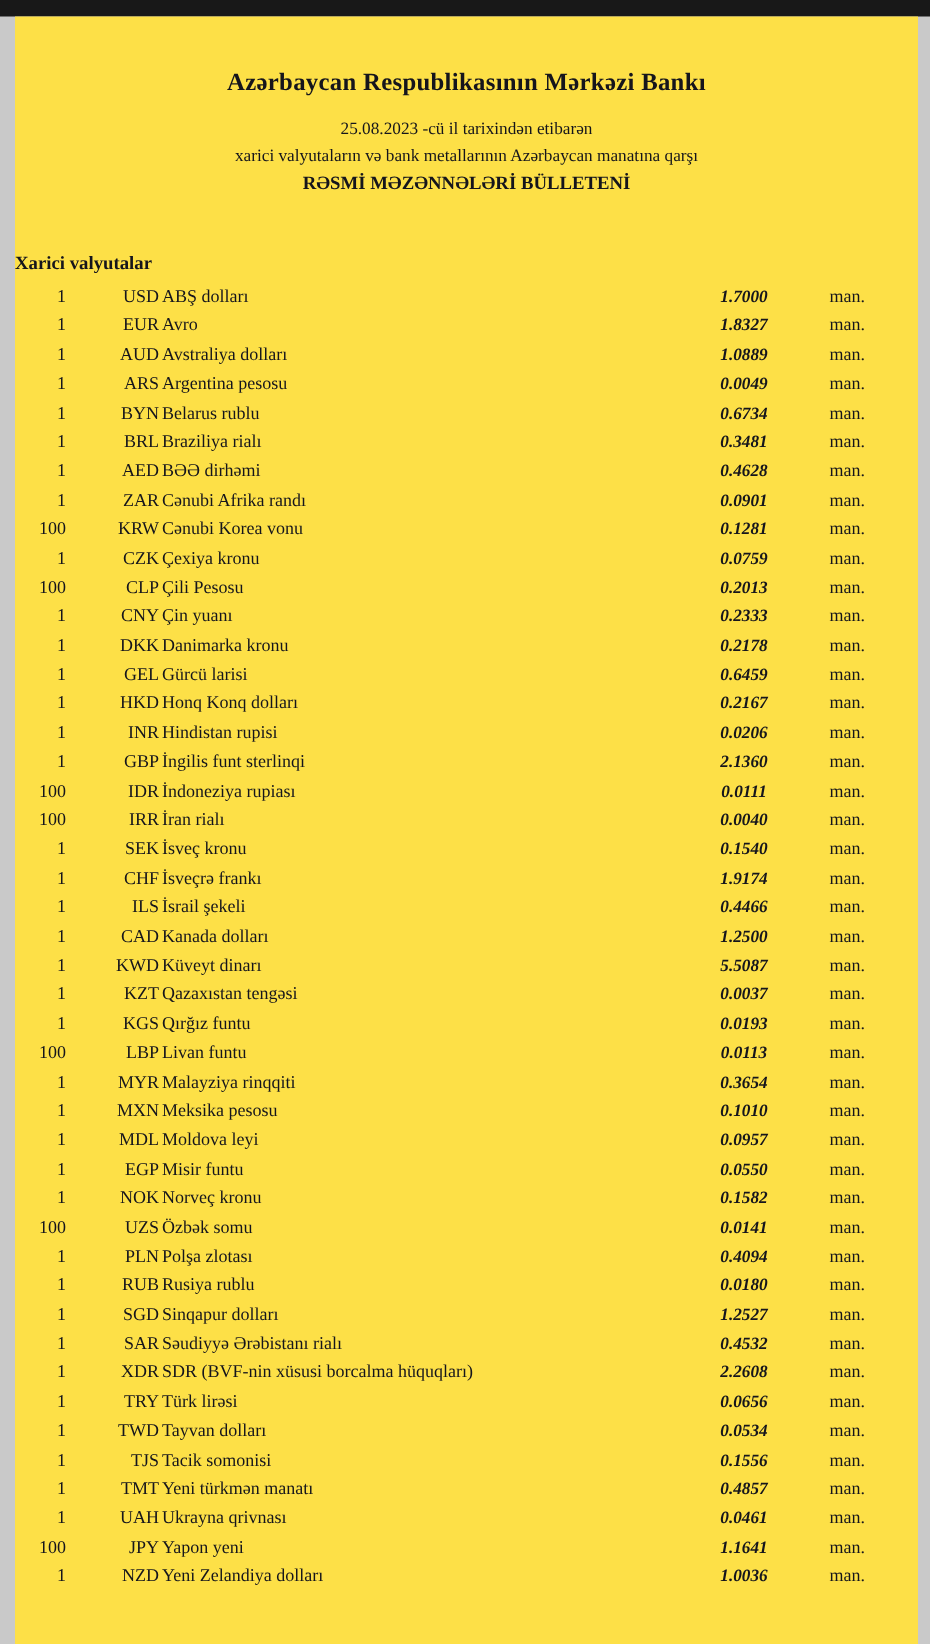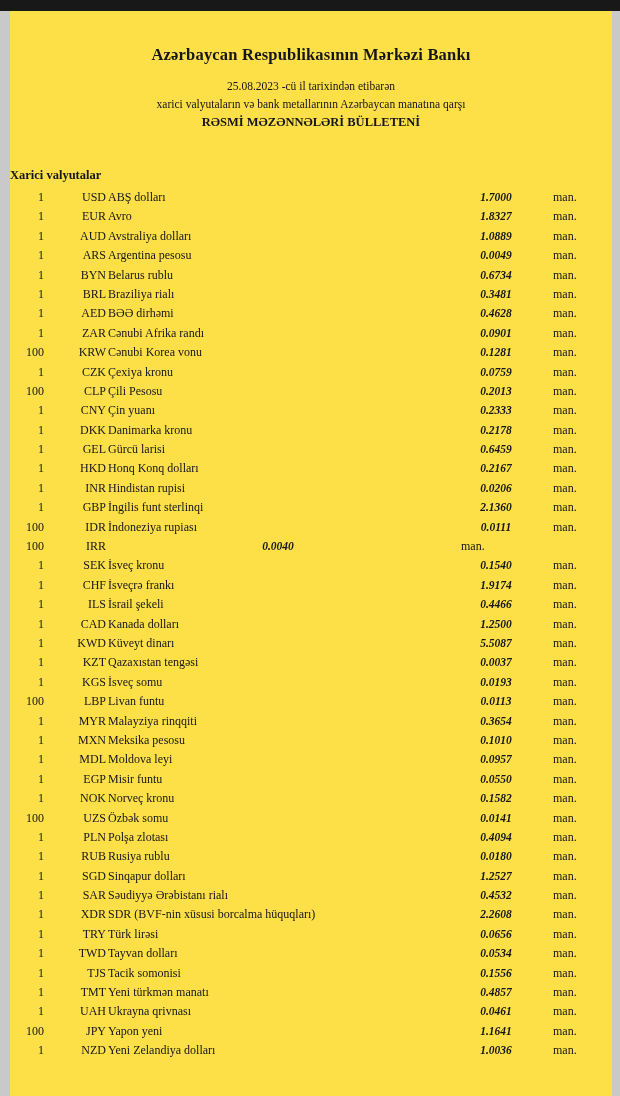--- a/index.html
+++ b/index.html
@@ -248,20 +248,21 @@
     <span class="col-qty">100</span>
     <span class="col-code">IDR</span>
     <span class="col-name">İndoneziya rupiası</span>
     <span class="col-rate">0.0111</span>
     <span class="col-unit">man.</span>
   </div>
 
   <div class="rate-row">
     <span class="col-qty">100</span>
     <span class="col-code">IRR</span>
+    <span class="col-name">İran rialı</span>
     <span class="col-rate">0.0040</span>
     <span class="col-unit">man.</span>
   </div>
 
   <div class="rate-row">
     <span class="col-qty">1</span>
     <span class="col-code">SEK</span>
     <span class="col-name">İsveç kronu</span>
     <span class="col-rate">0.1540</span>
     <span class="col-unit">man.</span>
@@ -303,21 +304,21 @@
     <span class="col-qty">1</span>
     <span class="col-code">KZT</span>
     <span class="col-name">Qazaxıstan tengəsi</span>
     <span class="col-rate">0.0037</span>
     <span class="col-unit">man.</span>
   </div>
 
   <div class="rate-row">
     <span class="col-qty">1</span>
     <span class="col-code">KGS</span>
-    <span class="col-name">İsveç somu</span>
+    <span class="col-name">Qırğız funtu</span>
     <span class="col-rate">0.0193</span>
     <span class="col-unit">man.</span>
   </div>
 
   <div class="rate-row">
     <span class="col-qty">100</span>
     <span class="col-code">LBP</span>
     <span class="col-name">Livan funtu</span>
     <span class="col-rate">0.0113</span>
     <span class="col-unit">man.</span>

